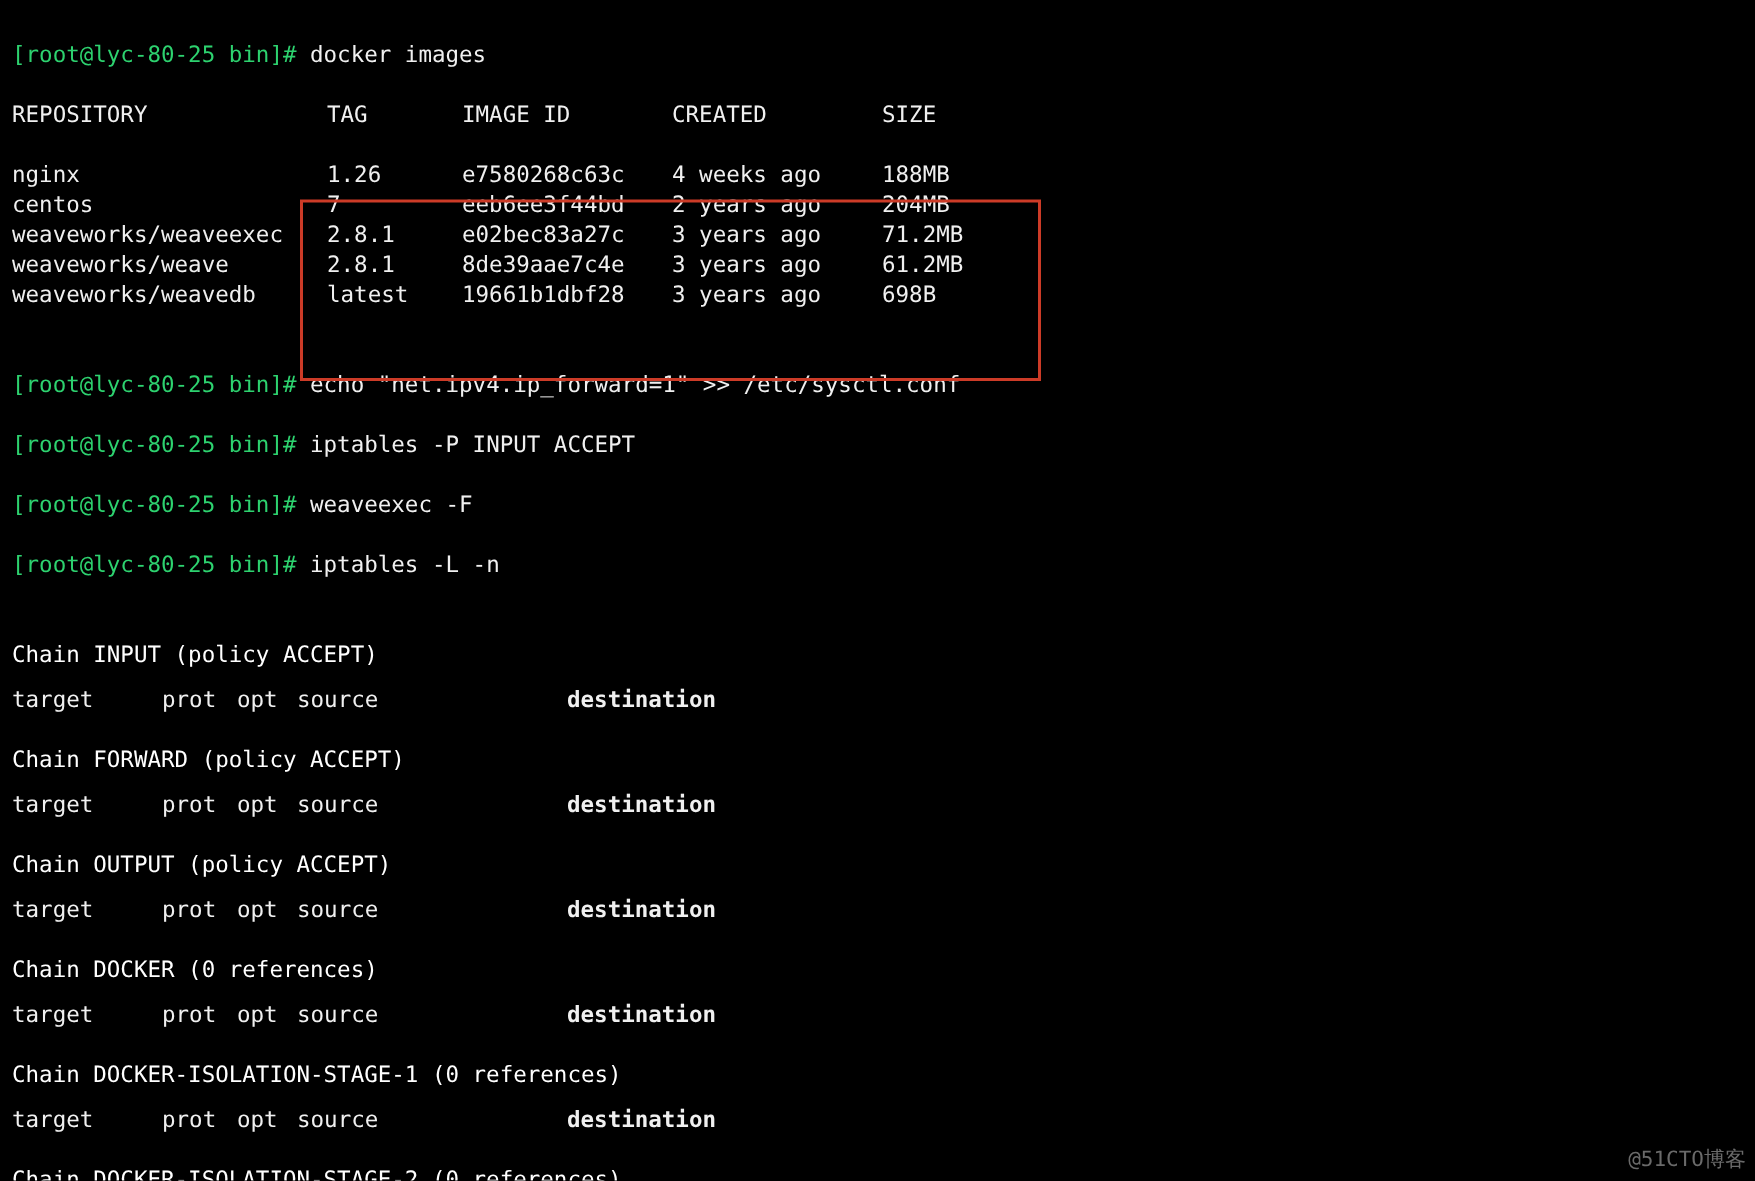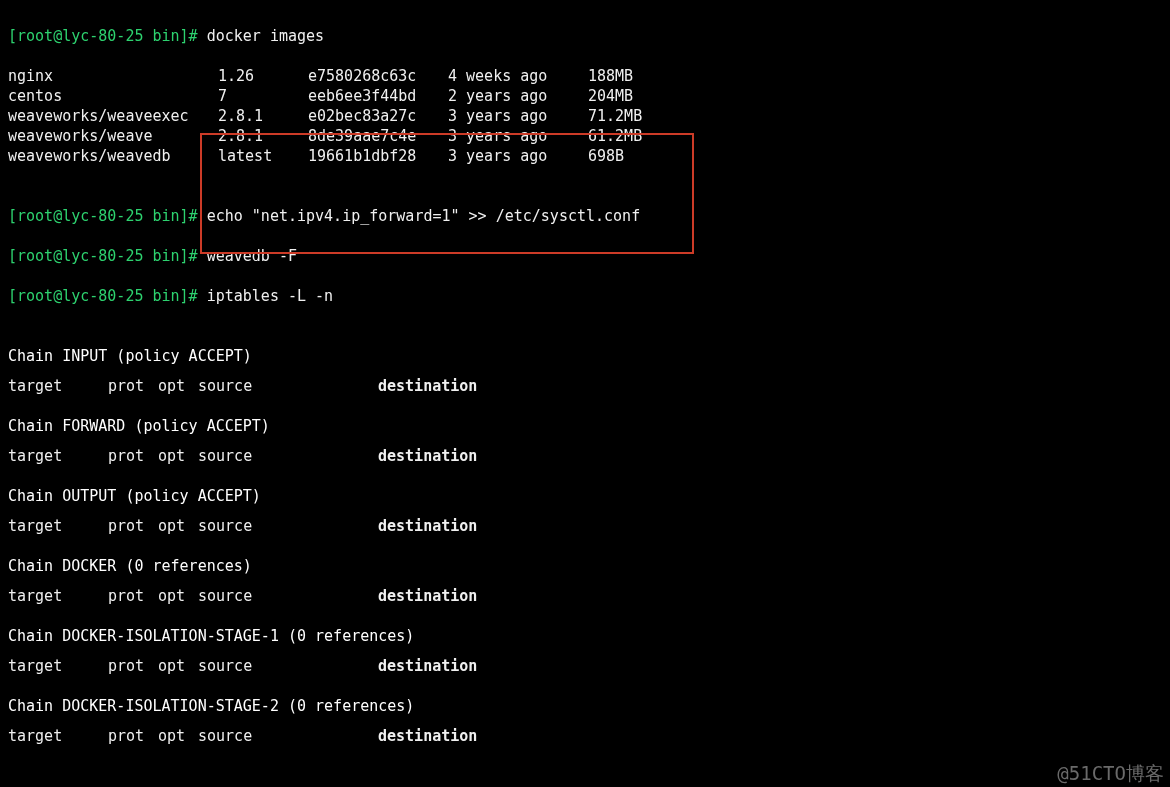--- a/index.html
+++ b/index.html
@@ -8,37 +8,39 @@
   .cmd{color:#f0f0f0;}
   .white{color:#f0f0f0;}
   .col{display:inline-block;}
   .c-repo{width:210px;}
   .c-tag{width:90px;}
   .c-id{width:140px;}
   .c-created{width:140px;}
   .c-size{width:120px;}
   .bold{color:#ffffff;}
   .highlight-box{position:absolute;border:2px solid #cc3b27;top:133px;left:200px;width:490px;height:117px;pointer-events:none;}
-  .watermark{position:absolute;right:6px;bottom:4px;color:#6a6a6a;font-size:19px;}
+  .watermark{position:absolute;right:6px;bottom:4px;color:#6a6a6a;font-size:14px;}
   
   .t-target{display:inline-block;width:100px;}
   .t-prot{display:inline-block;width:50px;}
   .t-opt{display:inline-block;width:40px;margin-top:10px;}
   .t-source{display:inline-block;width:180px;}
   .t-dest{display:inline-block;width:160px;font-weight:bold;}
 </style>
 </head>
 <body>
 
 <div class="terminal">
 <div><span class="prompt-brackets">[root@lyc-80-25 bin]#</span> <span class="cmd">docker images</span></div>
+<div class="white"><span class="col c-repo">REPOSITORY</span><span class="col c-tag">TAG</span><span class="col c-id">IMAGE ID</span><span class="col c-created">CREATED</span><span class="col c-size">SIZE</span></div>
 <div id="docker-rows"><div class="white"><span class="col c-repo">nginx</span><span class="col c-tag">1.26</span><span class="col c-id">e7580268c63c</span><span class="col c-created">4 weeks ago</span><span class="col c-size">188MB</span></div><div class="white"><span class="col c-repo">centos</span><span class="col c-tag">7</span><span class="col c-id">eeb6ee3f44bd</span><span class="col c-created">2 years ago</span><span class="col c-size">204MB</span></div><div class="white"><span class="col c-repo">weaveworks/weaveexec</span><span class="col c-tag">2.8.1</span><span class="col c-id">e02bec83a27c</span><span class="col c-created">3 years ago</span><span class="col c-size">71.2MB</span></div><div class="white"><span class="col c-repo">weaveworks/weave</span><span class="col c-tag">2.8.1</span><span class="col c-id">8de39aae7c4e</span><span class="col c-created">3 years ago</span><span class="col c-size">61.2MB</span></div><div class="white"><span class="col c-repo">weaveworks/weavedb</span><span class="col c-tag">latest</span><span class="col c-id">19661b1dbf28</span><span class="col c-created">3 years ago</span><span class="col c-size">698B</span></div></div>
 <div id="hl-block">
 <div><span class="prompt-brackets">[root@lyc-80-25 bin]#</span> <span class="cmd">echo "net.ipv4.ip_forward=1" &gt;&gt; /etc/sysctl.conf</span></div>
-<div><span class="prompt-brackets">[root@lyc-80-25 bin]#</span> <span class="cmd">weavedb -F</span></div>
+<div><span class="prompt-brackets">[root@lyc-80-25 bin]#</span> <span class="cmd">iptables -P INPUT ACCEPT</span></div>
+<div><span class="prompt-brackets">[root@lyc-80-25 bin]#</span> <span class="cmd">weaveexec -F</span></div>
 <div><span class="prompt-brackets">[root@lyc-80-25 bin]#</span> <span class="cmd">iptables -L -n</span></div>
 </div>
 <div id="chains-block"><div class="bold">Chain INPUT (policy ACCEPT)</div><div class="white"><span class="t-target">target</span><span class="t-prot">prot</span><span class="t-opt">opt</span><span class="t-source">source</span><span class="t-dest">destination</span></div><div>&nbsp;</div><div class="bold">Chain FORWARD (policy ACCEPT)</div><div class="white"><span class="t-target">target</span><span class="t-prot">prot</span><span class="t-opt">opt</span><span class="t-source">source</span><span class="t-dest">destination</span></div><div>&nbsp;</div><div class="bold">Chain OUTPUT (policy ACCEPT)</div><div class="white"><span class="t-target">target</span><span class="t-prot">prot</span><span class="t-opt">opt</span><span class="t-source">source</span><span class="t-dest">destination</span></div><div>&nbsp;</div><div class="bold">Chain DOCKER (0 references)</div><div class="white"><span class="t-target">target</span><span class="t-prot">prot</span><span class="t-opt">opt</span><span class="t-source">source</span><span class="t-dest">destination</span></div><div>&nbsp;</div><div class="bold">Chain DOCKER-ISOLATION-STAGE-1 (0 references)</div><div class="white"><span class="t-target">target</span><span class="t-prot">prot</span><span class="t-opt">opt</span><span class="t-source">source</span><span class="t-dest">destination</span></div><div>&nbsp;</div><div class="bold">Chain DOCKER-ISOLATION-STAGE-2 (0 references)</div><div class="white"><span class="t-target">target</span><span class="t-prot">prot</span><span class="t-opt">opt</span><span class="t-source">source</span><span class="t-dest">destination</span></div></div>
 
 
 <div class="highlight-box"></div>
 <div class="watermark">@51CTO博客</div>
 </div>
 
 </body></html>

